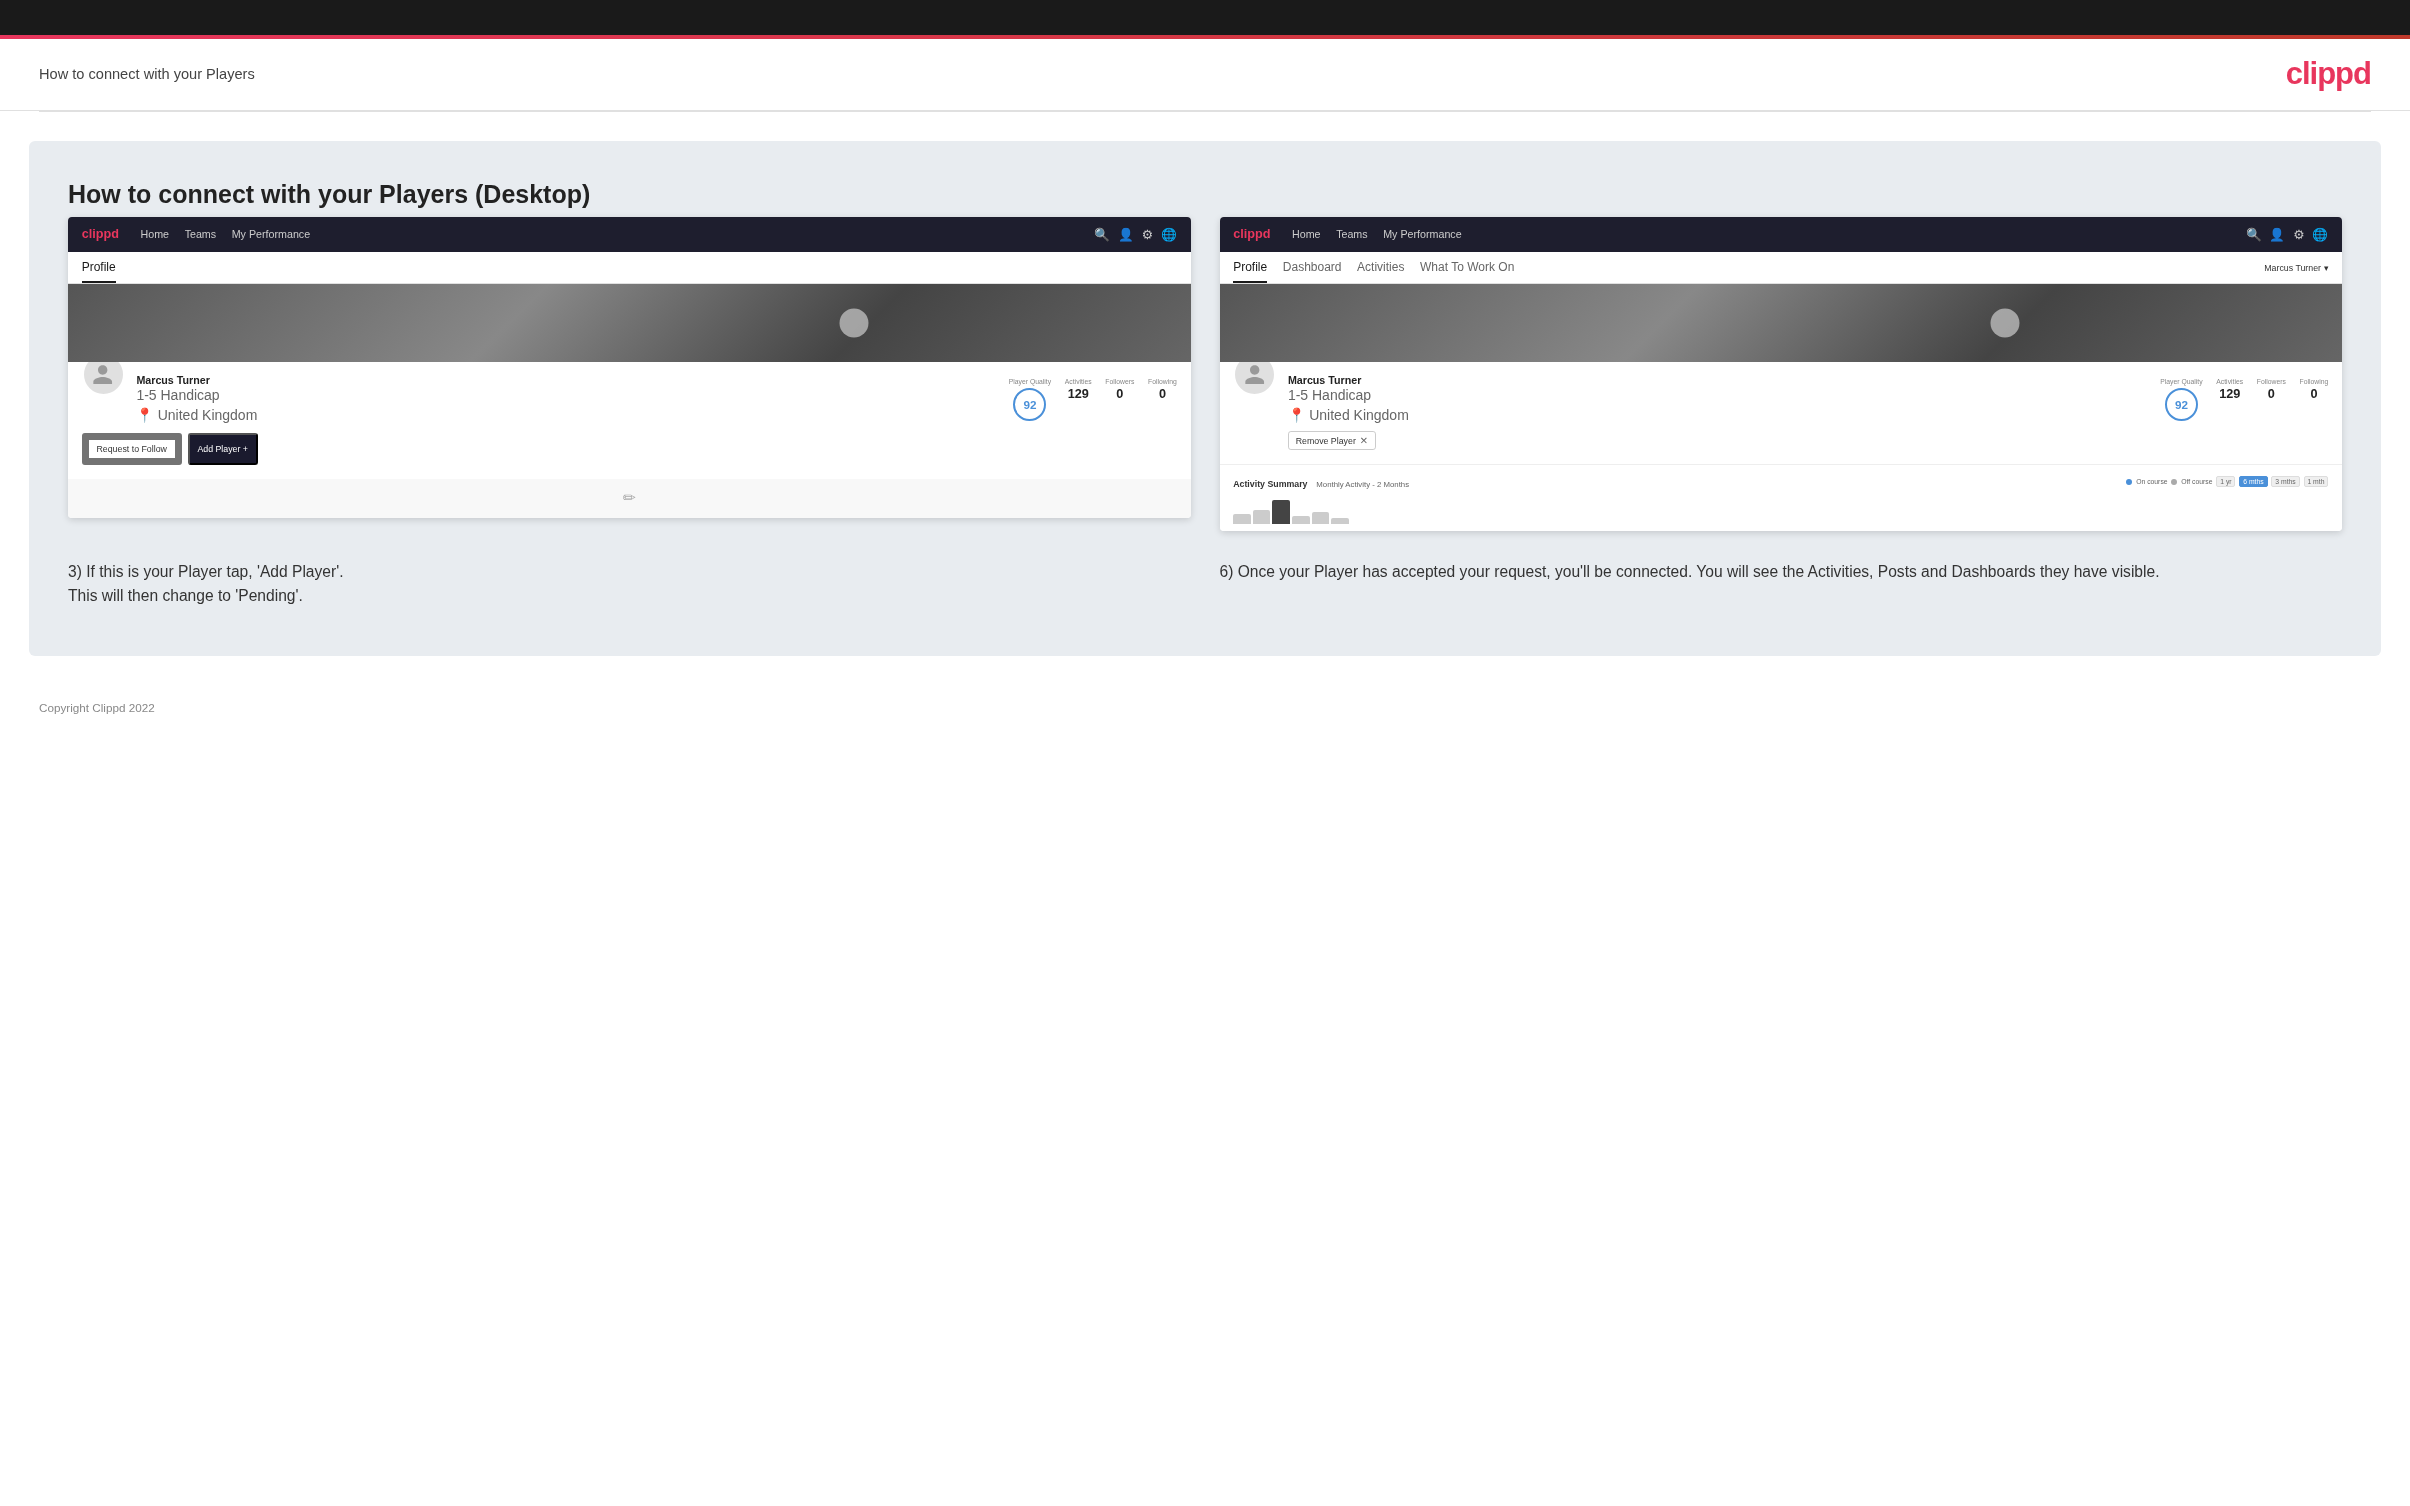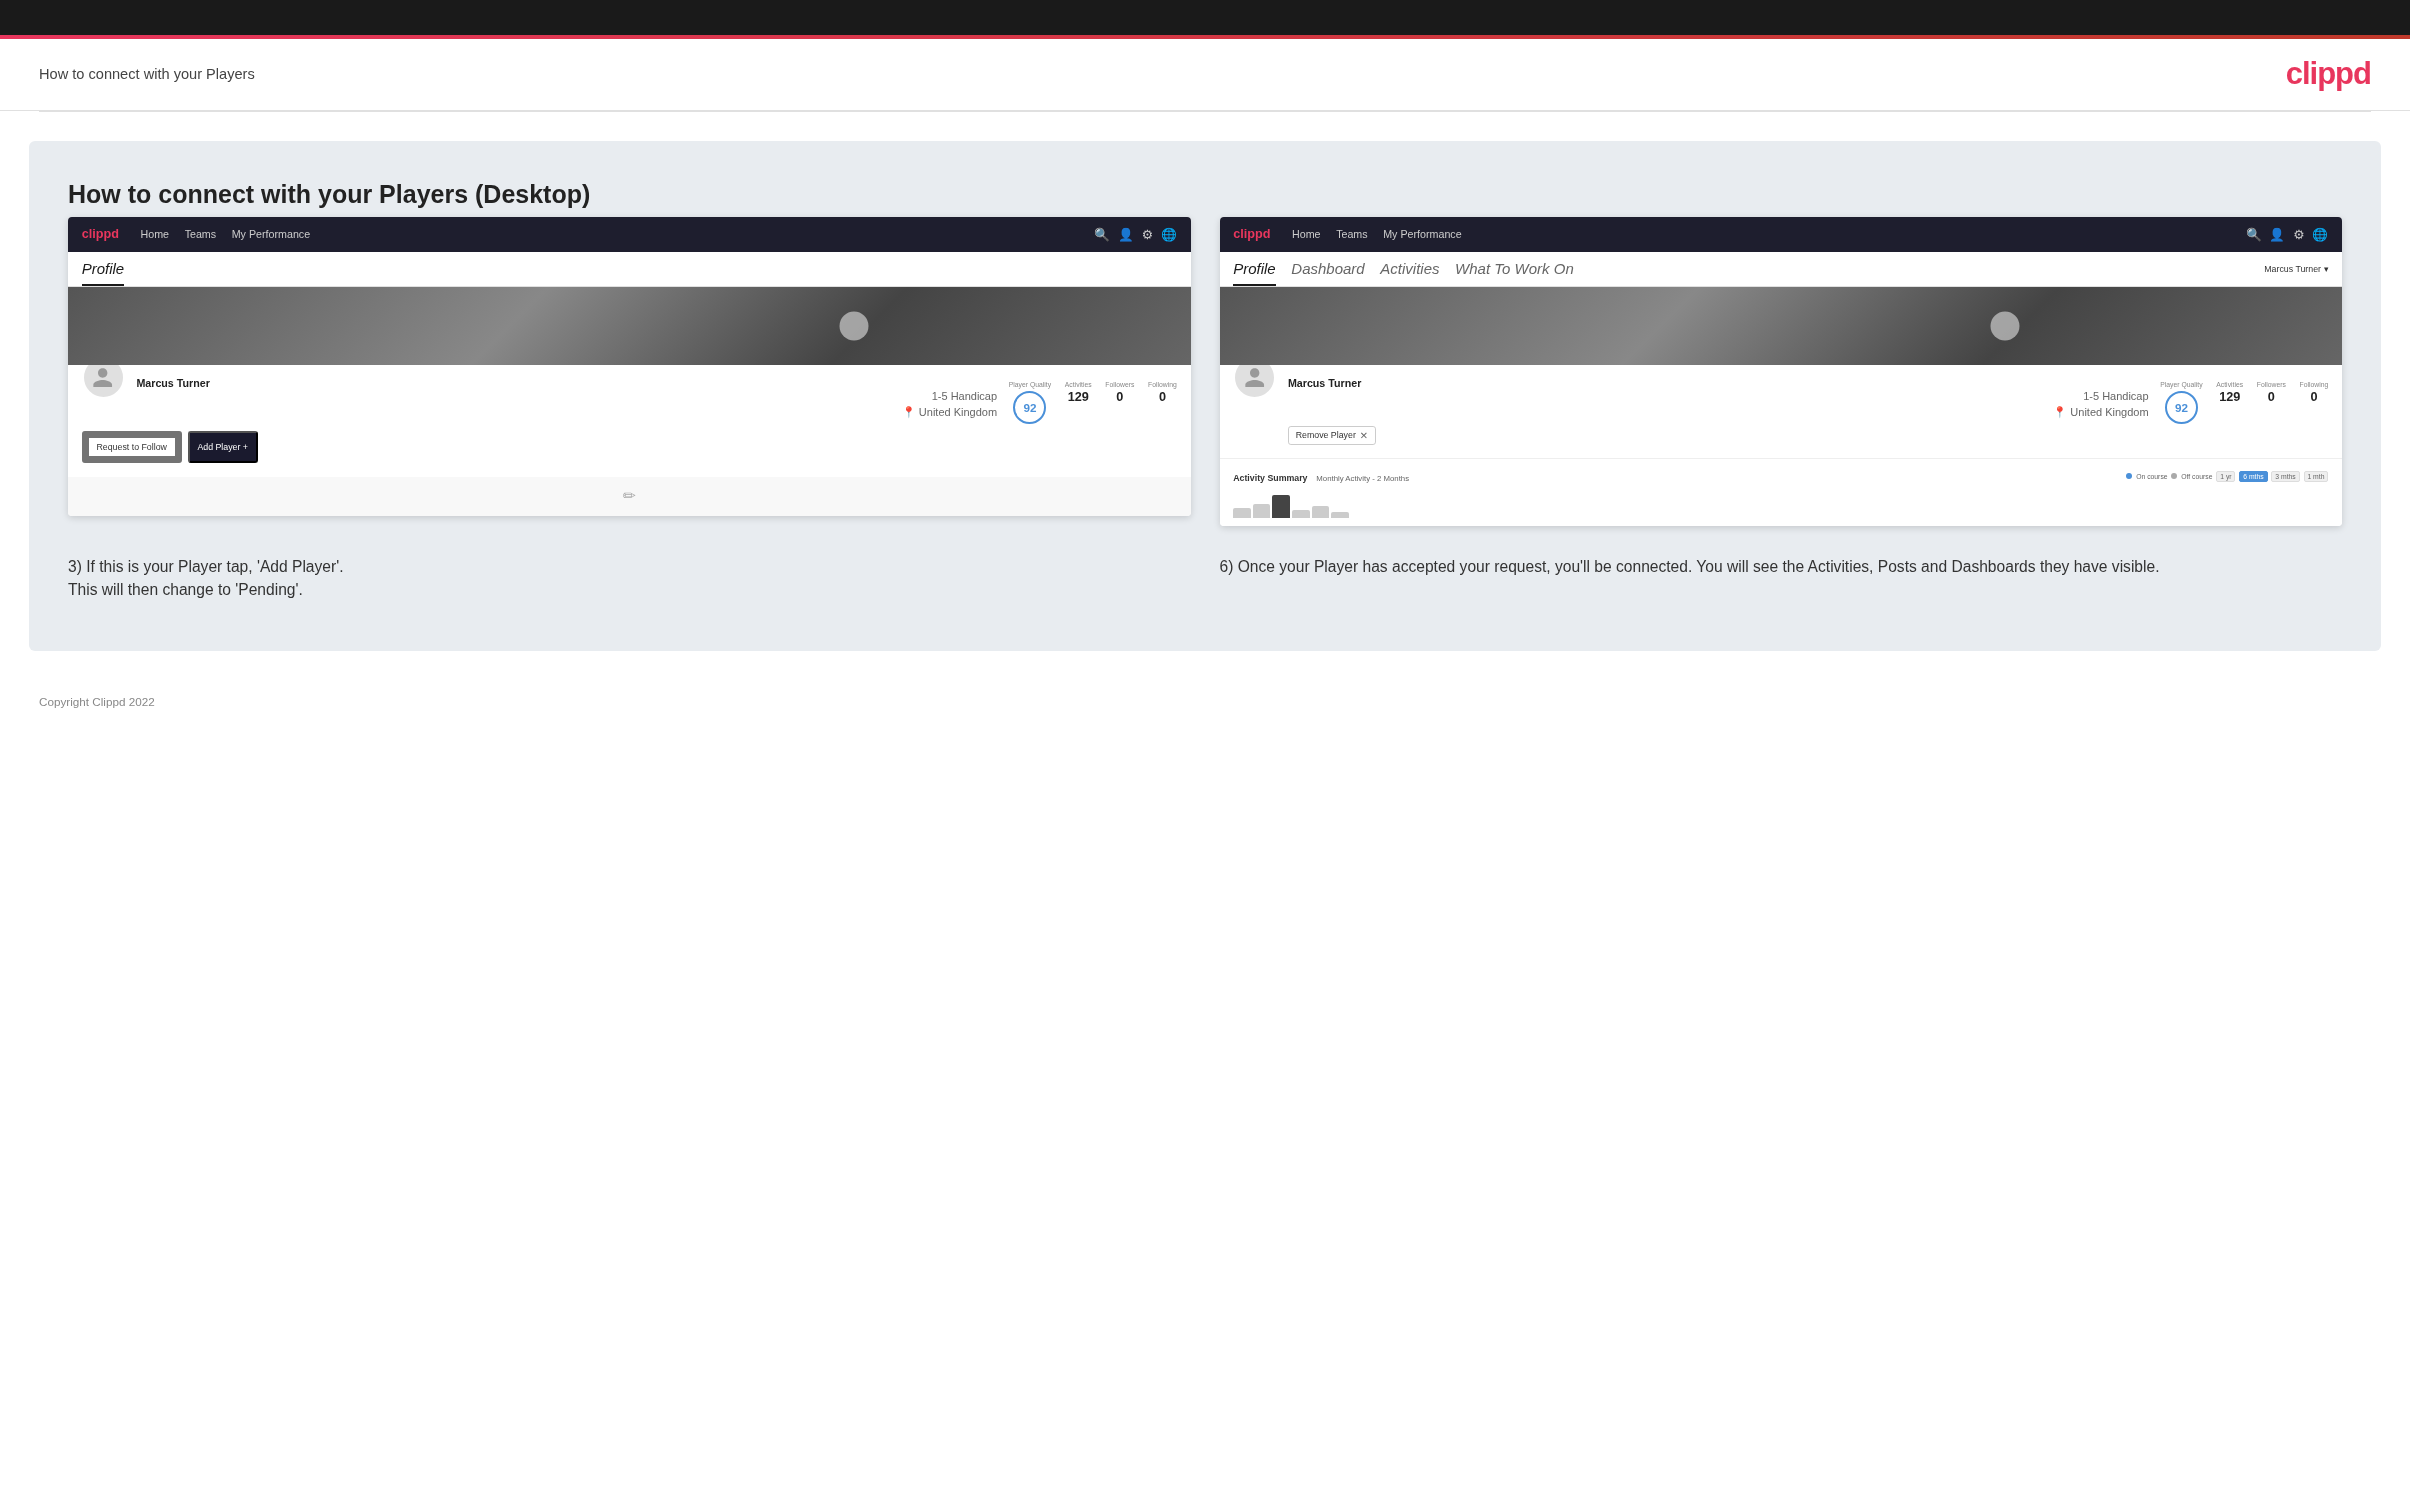--- a/index.html
+++ b/index.html
@@ -116,25 +116,24 @@
 
     
     .mock-tabs {
       background: #fff;
       display: flex;
       border-bottom: 1px solid #e0e0e0;
       padding: 0 13.7px;
       gap: 15.6px;
     }
     .mock-tab {
-      font-size: 15px;
+      font-size: 12px;
       color: #666;
       padding: 7.8px 0;
       border-bottom: 2px solid transparent;
-      font-style: italic;
     }
     .mock-tab.active {
       color: #1a1a1a;
       border-bottom: 2px solid #1a1a1a;
     }
 
     
     .mock-hero {
       width: 100%;
       height: 78px;
@@ -185,24 +184,23 @@
     .mock-profile-info {
       flex: 1;
       padding-top: 21.5px;
     }
     .mock-player-name {
       font-size: 10.7px;
       font-weight: 700;
       color: #222;
     }
     .mock-player-sub {
-      font-size: 11px;
+      font-size: 14px;
       color: #666;
       line-height: 1.4;
-      text-align: right;
     }
     .mock-stats {
       margin-left: auto;
       display: flex;
       gap: 13.7px;
       align-items: flex-start;
       padding-top: 25px;
     }
     .mock-stat {
       text-align: center;

